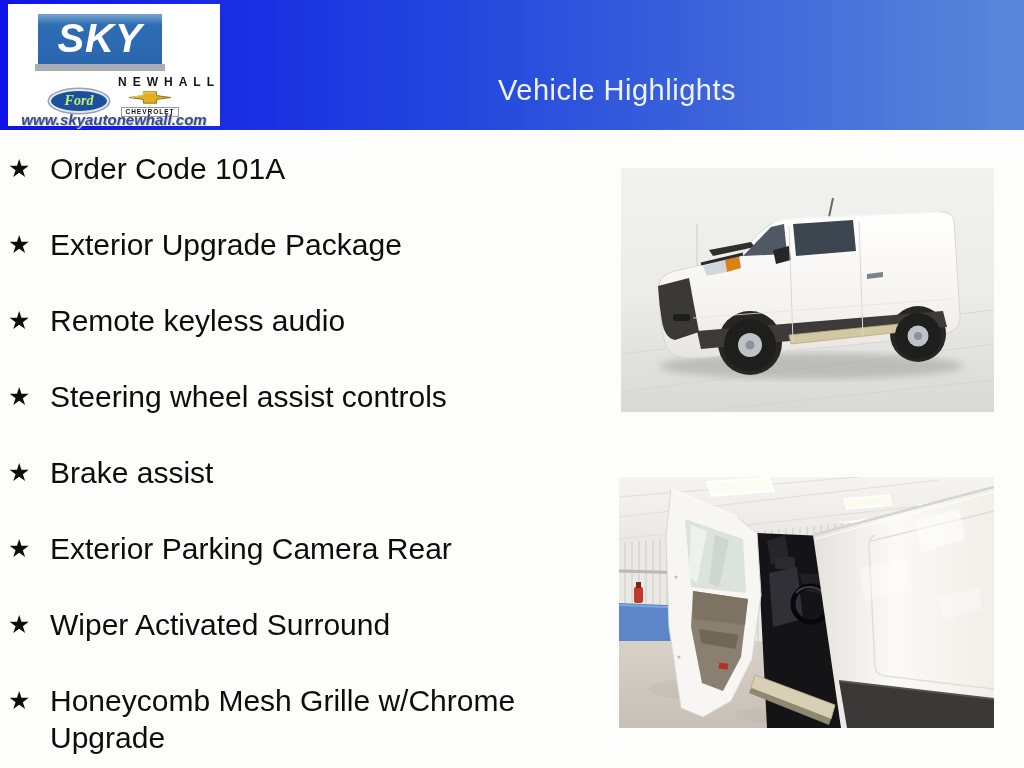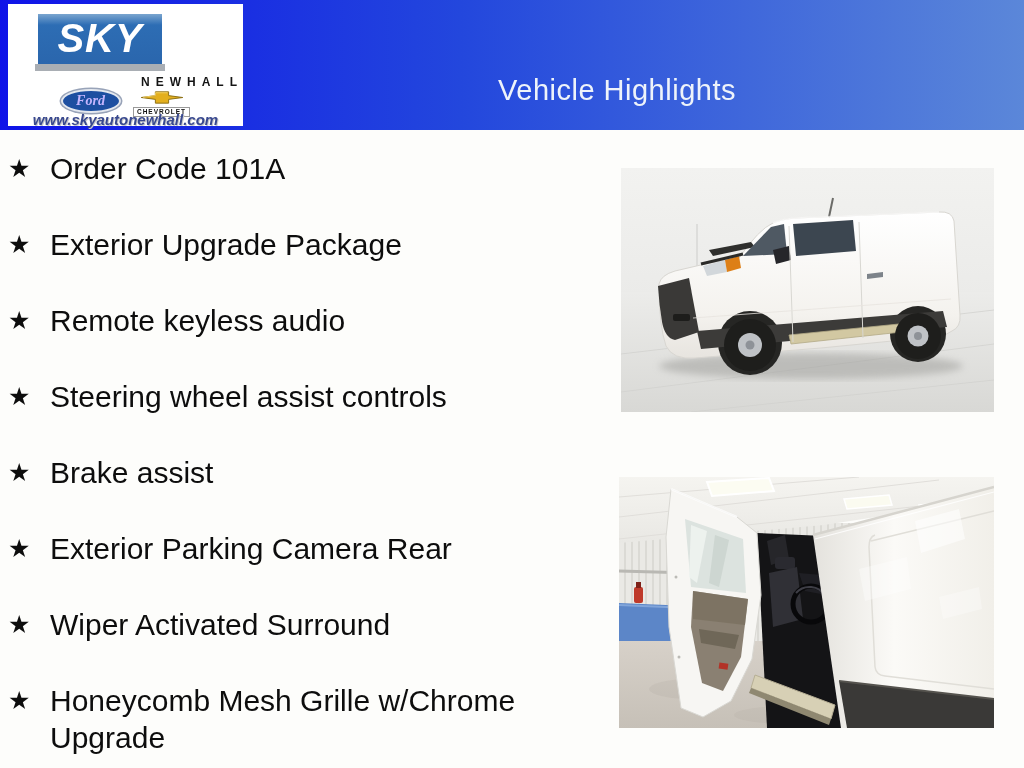--- a/index.html
+++ b/index.html
@@ -17,21 +17,21 @@
   }
   .title {
     position:absolute; left:210px; right:0; top:48px;
     text-align:center;
     font-size:29px; letter-spacing:0.5px;
     color:#eef3fa;
     margin-top:26px;
   }
   
   .logo-box {
-    position:absolute; left:8px; top:4px; width:235px; height:122px;
+    position:absolute; left:8px; top:4px; width:212px; height:122px;
     background:#ffffff;
   }
   .sky-rect {
     position:absolute; left:30px; top:10px; width:124px; height:50px;
     background:linear-gradient(180deg,#7aa5cf 0%, #2d6db4 22%, #2a66ad 100%);
     text-align:center;
   }
   .sky-rect .sky-text {
     font-size:40px; font-weight:bold; font-style:italic;
     color:#ffffff; line-height:48px; letter-spacing:1px;
@@ -46,21 +46,21 @@
     letter-spacing:6px; text-indent:6px; color:#151515;
   }
   .badges {
     position:absolute; left:0; top:85px; width:100%;
     display:flex; justify-content:center; align-items:flex-start; gap:12px;
   }
   .ford-oval {
     width:60px; height:24px; border-radius:50%;
     background:#1d4fa1; border:2px solid #e4e8ef;
     box-shadow:0 0 0 1.5px #98a3b8;
-    color:#c4b5fd; text-align:center;
+    color:#bef264; text-align:center;
     font-family:"Liberation Serif", serif;
     font-style:italic; font-weight:bold; font-size:14px; line-height:19px;
   }
   .chevy { width:58px; display:flex; flex-direction:column; align-items:center; }
   .chevy-label {
     margin-top:1px; font-size:6.5px; font-weight:bold; letter-spacing:1px;
     color:#111; border:1px solid #9a9a9a; background:#fff; padding:0 3px; line-height:8px;
   }
   .website {
     position:absolute; left:0; top:107px; width:100%;

